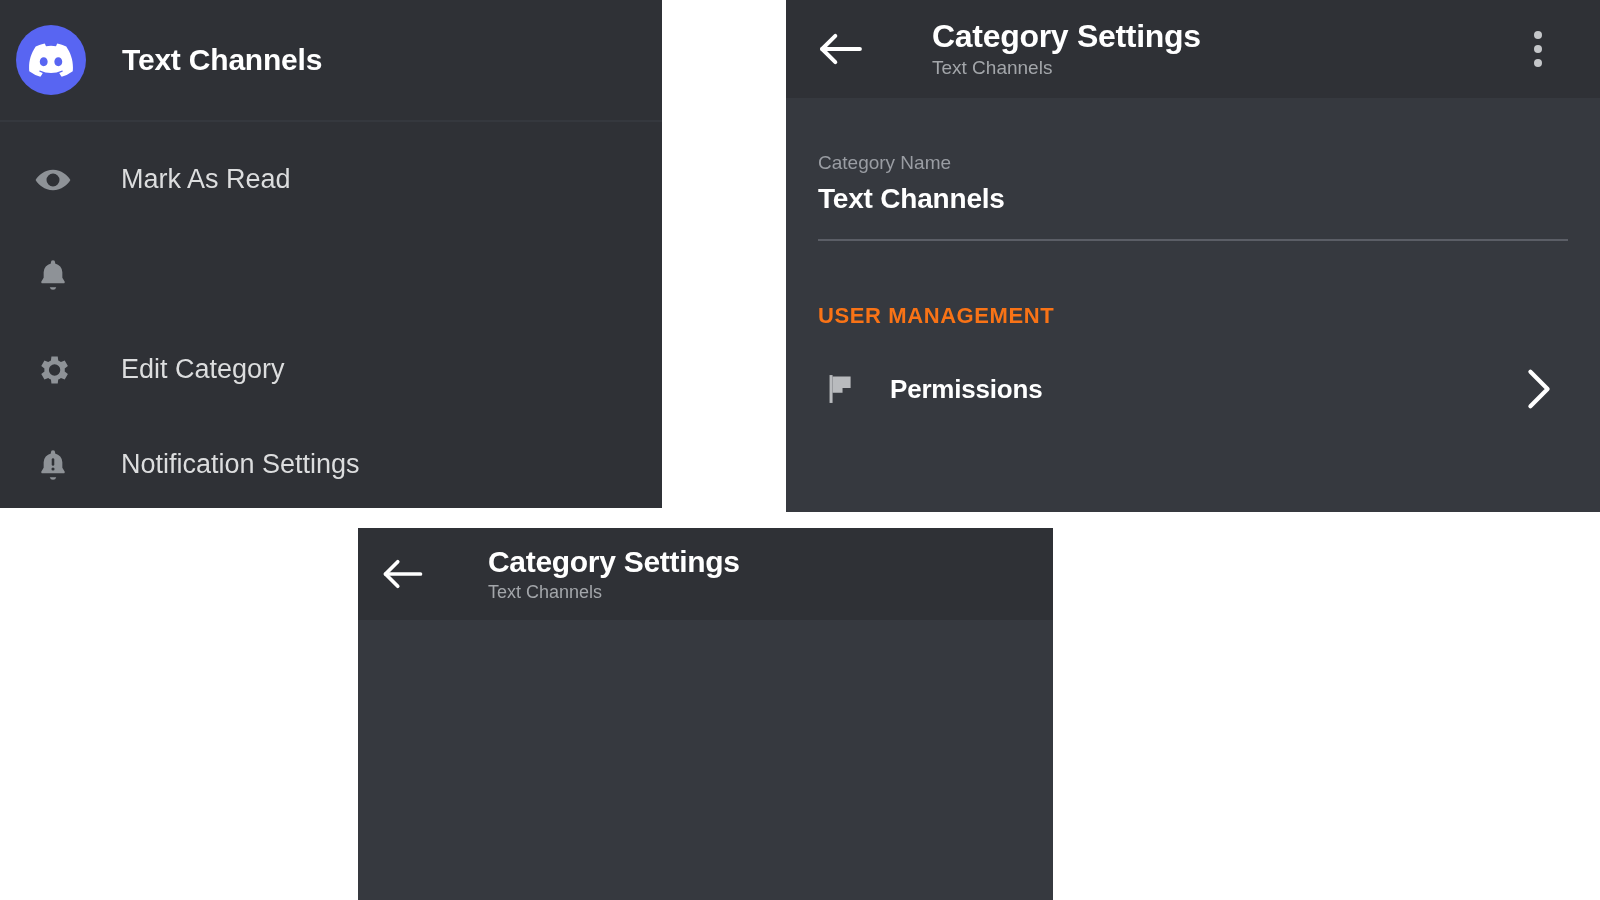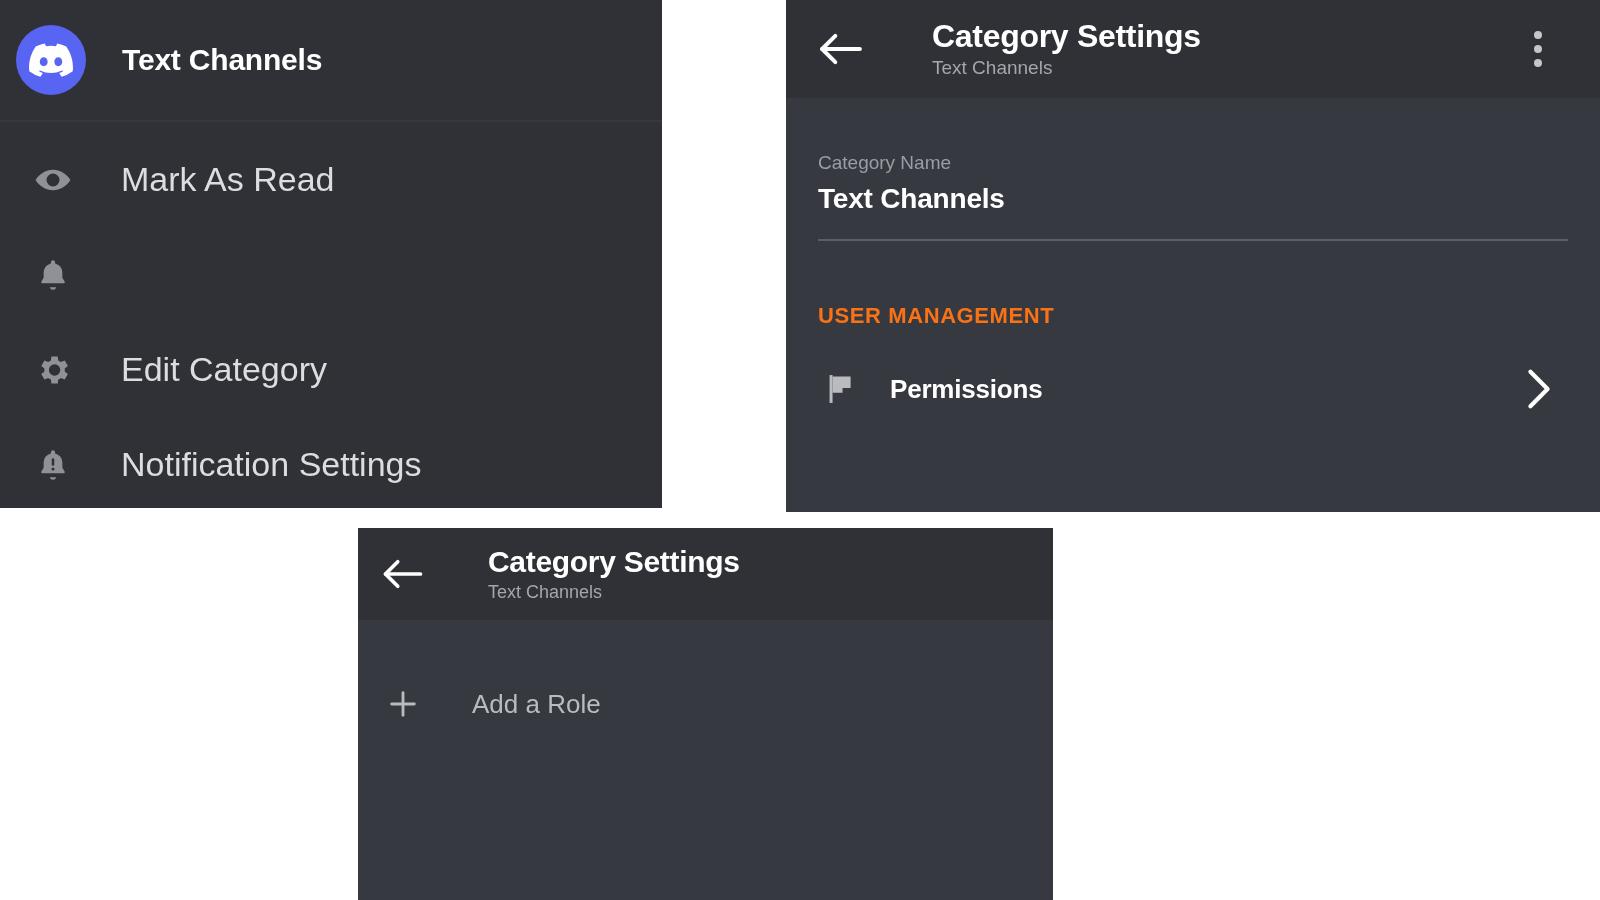--- a/index.html
+++ b/index.html
@@ -75,21 +75,21 @@
     margin-left: 20px;
     display: flex;
     align-items: center;
     justify-content: center;
     color: #8e9297;
   }
   .ctx-icon svg { display: block; }
   .ctx-label {
     margin-left: 35px;
     color: #dcddde;
-    font-size: 34px;
+    font-size: 27px;
     white-space: nowrap;
   }
   .ctx-label b { font-weight: bold; color: #ffffff; }
 
   
   #panel-settings {
     left: 786px;
     top: 0px;
     width: 814px;
     height: 512px;
@@ -358,25 +358,16 @@
       </svg>
     </span>
     <div class="head-text">
       <div class="head-title">Category Settings</div>
       <div class="head-sub">Text Channels</div>
     </div>
   </div>
 
   <div class="add-list">
 
-    <div class="add-item">
-      <span class="add-icon">
-        <svg width="34" height="34" viewBox="0 0 24 24" fill="none" stroke="currentColor" stroke-width="2" stroke-linecap="round" aria-hidden="true">
-          <path d="M12 4v16"></path>
-            <path d="M4 12h16"></path>
-        </svg>
-      </span>
-      <span class="add-label">Add a Role</span>
-    </div>
 
 
   </div>
 </div>
 
 </body></html>

